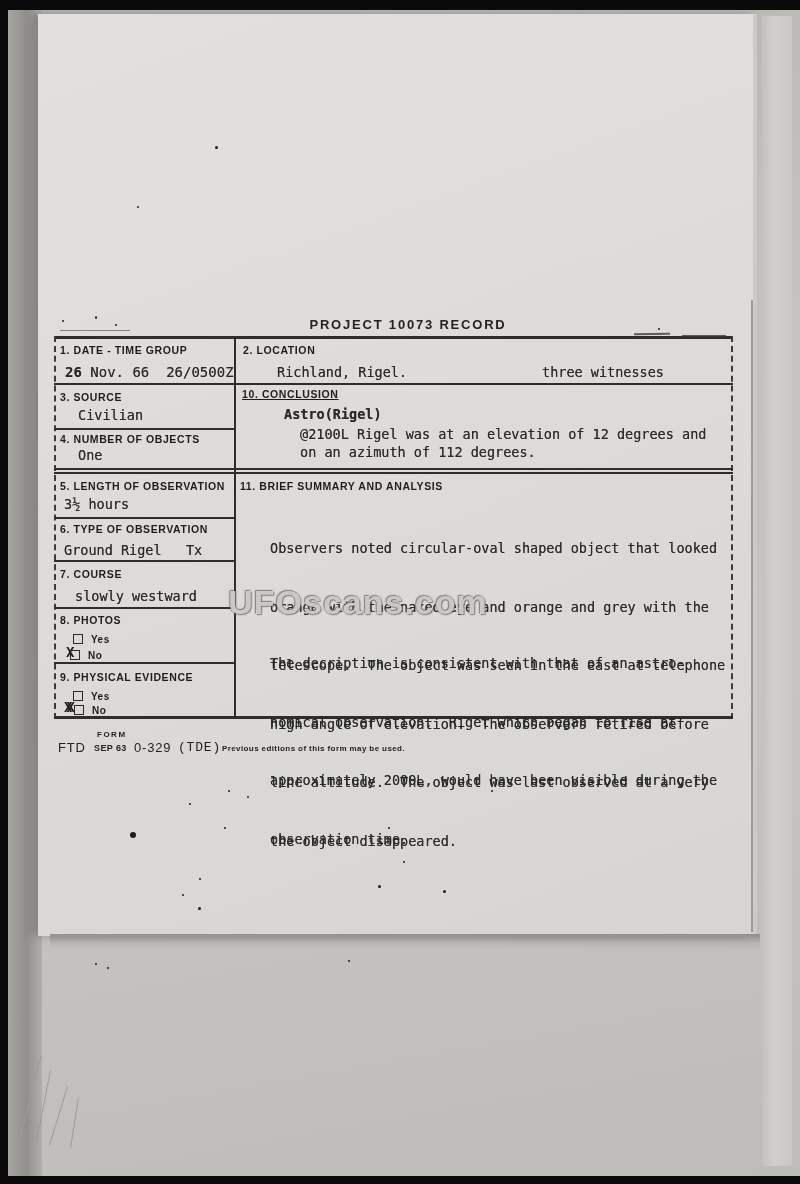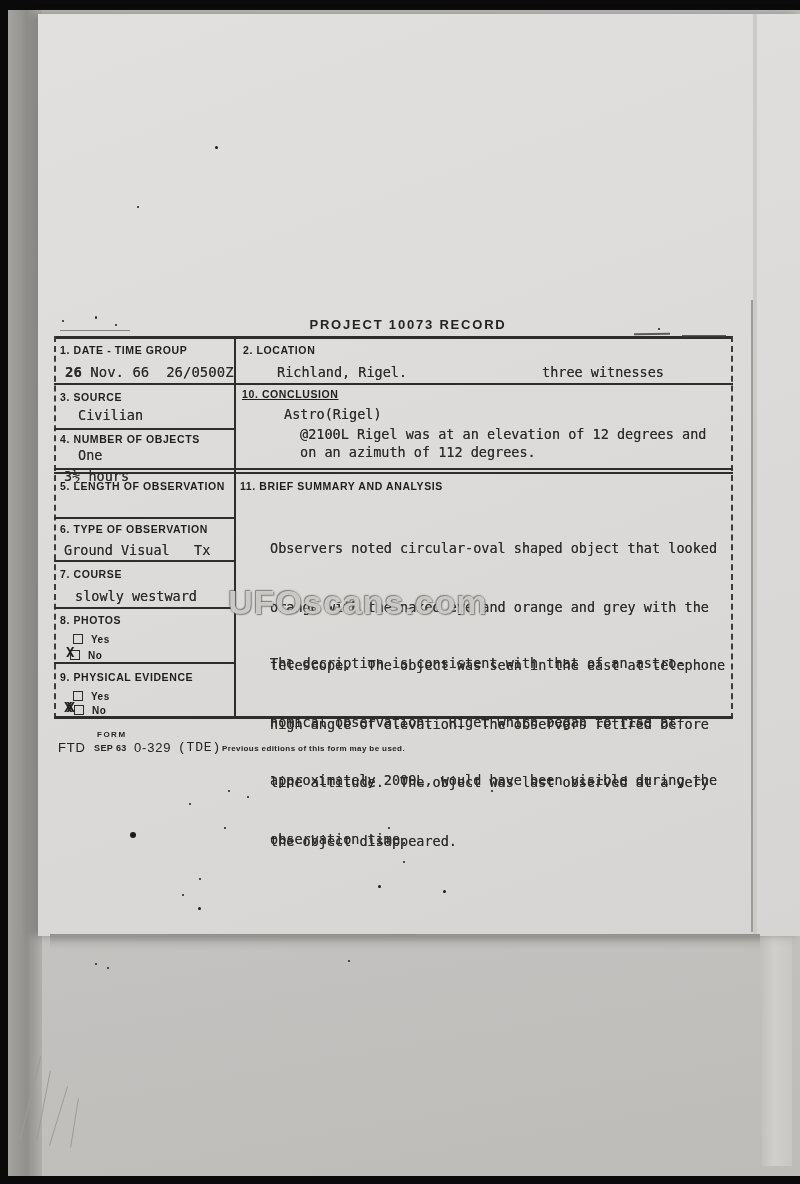--- a/index.html
+++ b/index.html
@@ -8,21 +8,21 @@
   .backing{position:absolute;left:8px;top:10px;width:792px;height:1166px;
            background:linear-gradient(170deg,#b7b6b3 0%,#c3c2bf 30%,#c6c5c3 60%,#bdbcb9 100%);}
   .side-sheet{position:absolute;left:762px;top:16px;width:30px;height:1150px;
               background:linear-gradient(90deg,#c2c1be 0%,#d0cfcb 40%,#c8c7c4 100%);}
   .left-shadow{position:absolute;left:8px;top:10px;width:34px;height:1166px;
                background:linear-gradient(90deg,#a5a4a1 0%,#908f8c 55%,#b0afac 100%);}
   .bottom-shadow{position:absolute;left:50px;top:934px;width:710px;height:16px;
                  background:linear-gradient(180deg,#8e8d8a 0%,rgba(160,159,156,0.35) 55%,rgba(182,181,178,0) 100%);}
   .paper{position:absolute;left:38px;top:14px;width:719px;height:922px;
          background:linear-gradient(160deg,#e1e0de 0%,#dddcda 40%,#d9d8d6 75%,#d6d5d3 100%);
-         box-shadow:-6px 0 8px rgba(70,70,68,0.35);padding-left:44px;}
+         box-shadow:-6px 0 8px rgba(70,70,68,0.35);}
   .fold{position:absolute;left:713px;top:286px;width:2px;height:632px;background:#8d8c89;opacity:0.8;}
   .paper-right-band{position:absolute;left:715px;top:0;width:4px;height:922px;background:#cbcac7;}
 
   
   .hline,.vline{position:absolute;background:#2e2d2a;}
   .vdash{position:absolute;width:0;border-left:2px dashed #3d3c39;}
 
   
   .label{position:absolute;font:700 10.5px "Liberation Sans",sans-serif;letter-spacing:0.6px;
          color:#1d1d1b;white-space:pre;}
@@ -90,32 +90,32 @@
     <div class="type" style="left:27px;top:350px;font-size:14px;"><b>26</b><span> Nov. 66  26/0500Z</span></div>
 
     <div class="label" style="left:205px;top:330px;">2. LOCATION</div>
     <div class="type" style="left:239px;top:350px;">Richland, Rigel.</div>
     <div class="type" style="left:504px;top:350px;">three witnesses</div>
 
     <div class="label" style="left:22px;top:377px;">3. SOURCE</div>
     <div class="type" style="left:40px;top:393px;">Civilian</div>
 
     <div class="label" style="left:204px;top:374px;text-decoration:underline;">10. CONCLUSION</div>
-    <div class="type" style="left:246px;top:392px;">Astro(Rigel)</div>
+    <div class="type" style="left:246px;top:392px;font-weight:bold;">Astro(Rigel)</div>
     <div class="type" style="left:262px;top:412px;">@2100L Rigel was at an elevation of 12 degrees and</div>
     <div class="type" style="left:262px;top:430px;">on an azimuth of 112 degrees.</div>
 
     <div class="label" style="left:22px;top:419px;">4. NUMBER OF OBJECTS</div>
     <div class="type" style="left:40px;top:433px;">One</div>
 
     <div class="label" style="left:22px;top:466px;">5. LENGTH OF OBSERVATION</div>
-    <div class="type" style="left:26px;top:454px;">3½ hours</div>
+    <div class="type" style="left:26px;top:482px;">3½ hours</div>
 
     <div class="label" style="left:22px;top:509px;">6. TYPE OF OBSERVATION</div>
-    <div class="type" style="left:26px;top:528px;">Ground Visual   Tx</div>
+    <div class="type" style="left:26px;top:528px;">Ground Rigel   Tx</div>
 
     <div class="label" style="left:22px;top:554px;">7. COURSE</div>
     <div class="type" style="left:37px;top:574px;">slowly westward</div>
 
     <div class="label" style="left:22px;top:600px;">8. PHOTOS</div>
     <div class="cbrow" style="left:35px;top:620px;"><span class="cb"><span class="cbmark"></span></span><span>Yes</span></div>
     <div class="cbrow" style="left:32px;top:636px;"><span class="cb"><span class="cbmark">X</span></span><span>No</span></div>
 
     <div class="label" style="left:22px;top:657px;">9. PHYSICAL EVIDENCE</div>
     <div class="cbrow" style="left:35px;top:677px;"><span class="cb"><span class="cbmark"></span></span><span>Yes</span></div>

